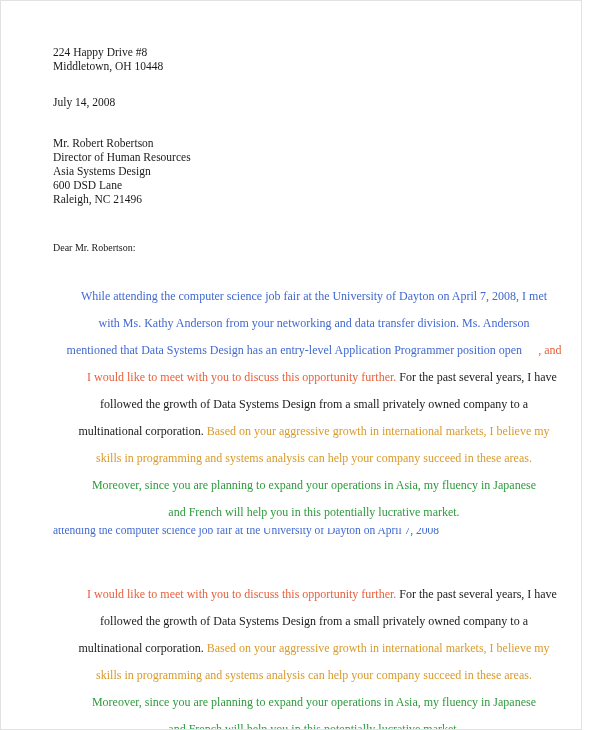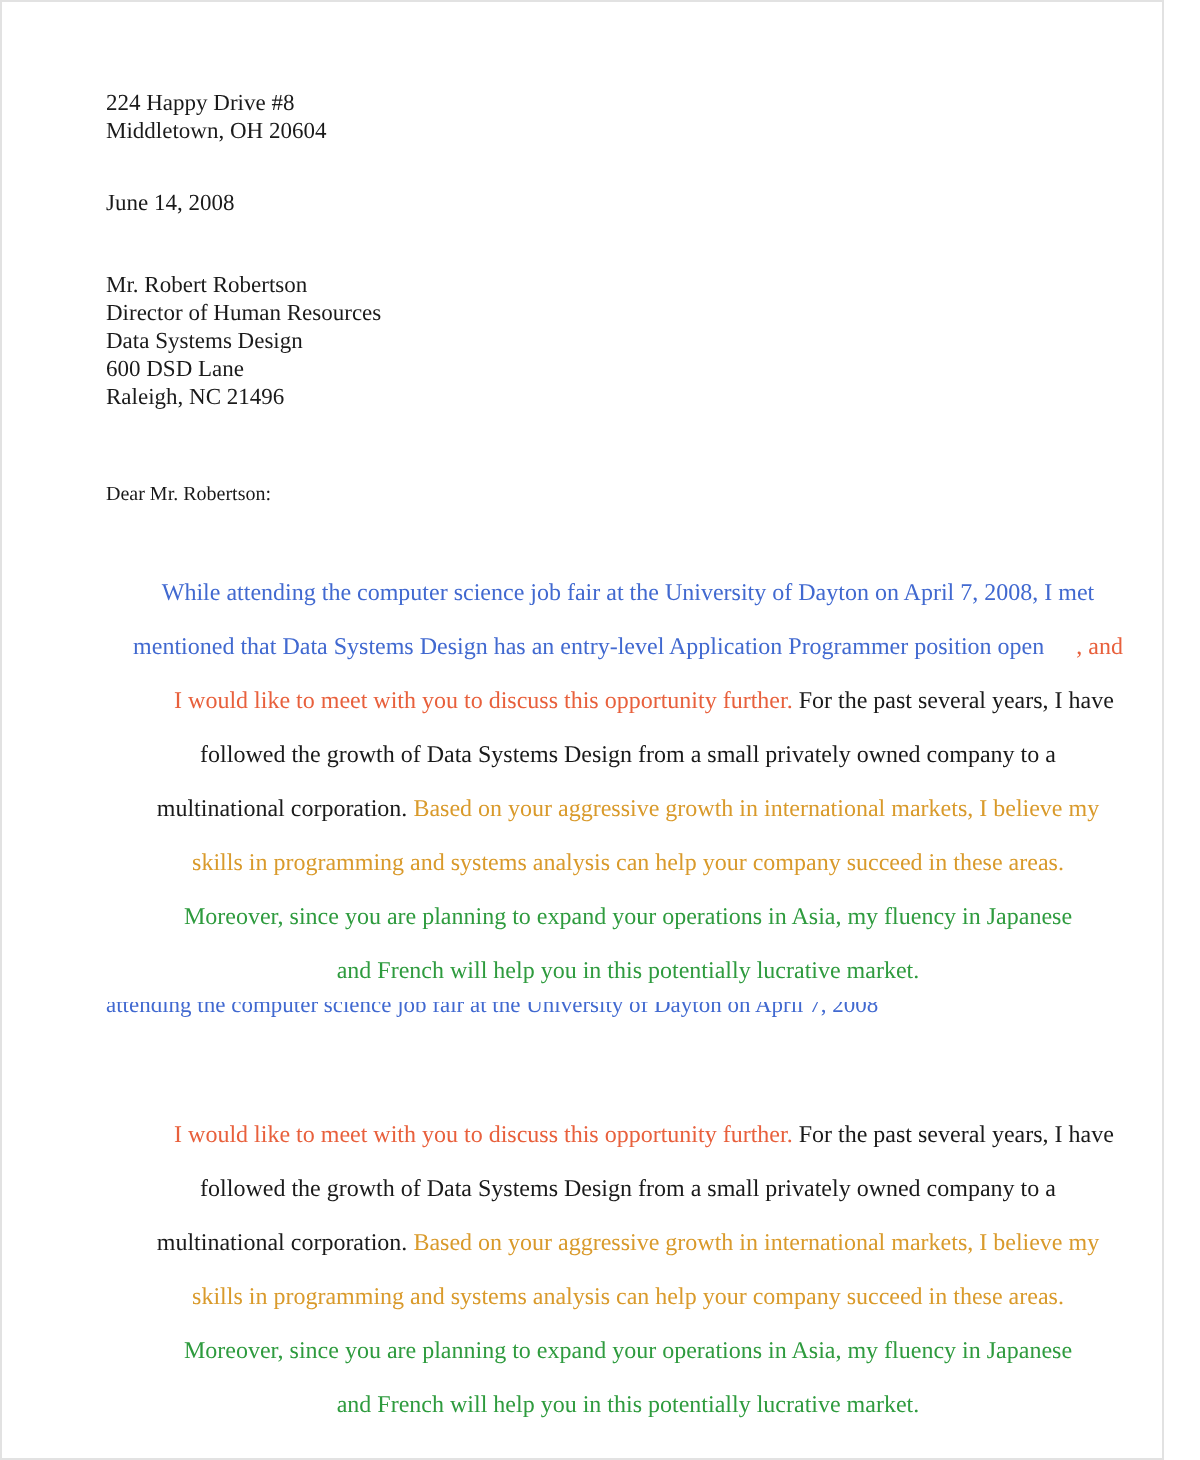--- a/index.html
+++ b/index.html
@@ -91,46 +91,49 @@
   .gap-seam-after { height: 16px; }
 </style>
 </head>
 <body>
 
 <div class="page">
   <div class="content">
 
     <div class="block-tight">
       <div class="ln">224 Happy Drive #8</div>
-      <div class="ln">Middletown, OH 20604</div>
+      <div class="ln">Middletown, OH 10448</div>
     </div>
 
     <div class="gap-date"></div>
 
     <div class="block-tight">
-      <div class="ln">June 14, 2008</div>
+      <div class="ln">July 14, 2008</div>
     </div>
 
     <div class="gap-recip"></div>
 
     <div class="block-tight">
       <div class="ln">Mr. Robert Robertson</div>
       <div class="ln">Director of Human Resources</div>
-      <div class="ln">Data Systems Design</div>
+      <div class="ln">Asia Systems Design</div>
       <div class="ln">600 DSD Lane</div>
       <div class="ln">Raleigh, NC 21496</div>
     </div>
 
     <div class="gap-salut"></div>
 
     <div class="salutation">Dear Mr. Robertson:</div>
 
     <div class="body-block">
       <div class="ln">
         <span class="c-blue">While attending the computer science job fair at the University of Dayton on April 7, 2008, I met</span>
+      </div>
+      <div class="ln">
+        <span class="c-blue">with Ms. Kathy Anderson from your networking and data transfer division. Ms. Anderson</span>
       </div>
       <div class="ln">
         <span class="c-blue">mentioned that Data Systems Design has an entry-level Application Programmer position open</span><span class="c-red">, and</span>
       </div>
       <div class="ln">
         <span class="c-red">I would like to meet with you to discuss this opportunity further.</span><span class="c-black"> For the past several years, I have</span>
       </div>
       <div class="ln">
         <span class="c-black">followed the growth of Data Systems Design from a small privately owned company to a</span>
       </div>

